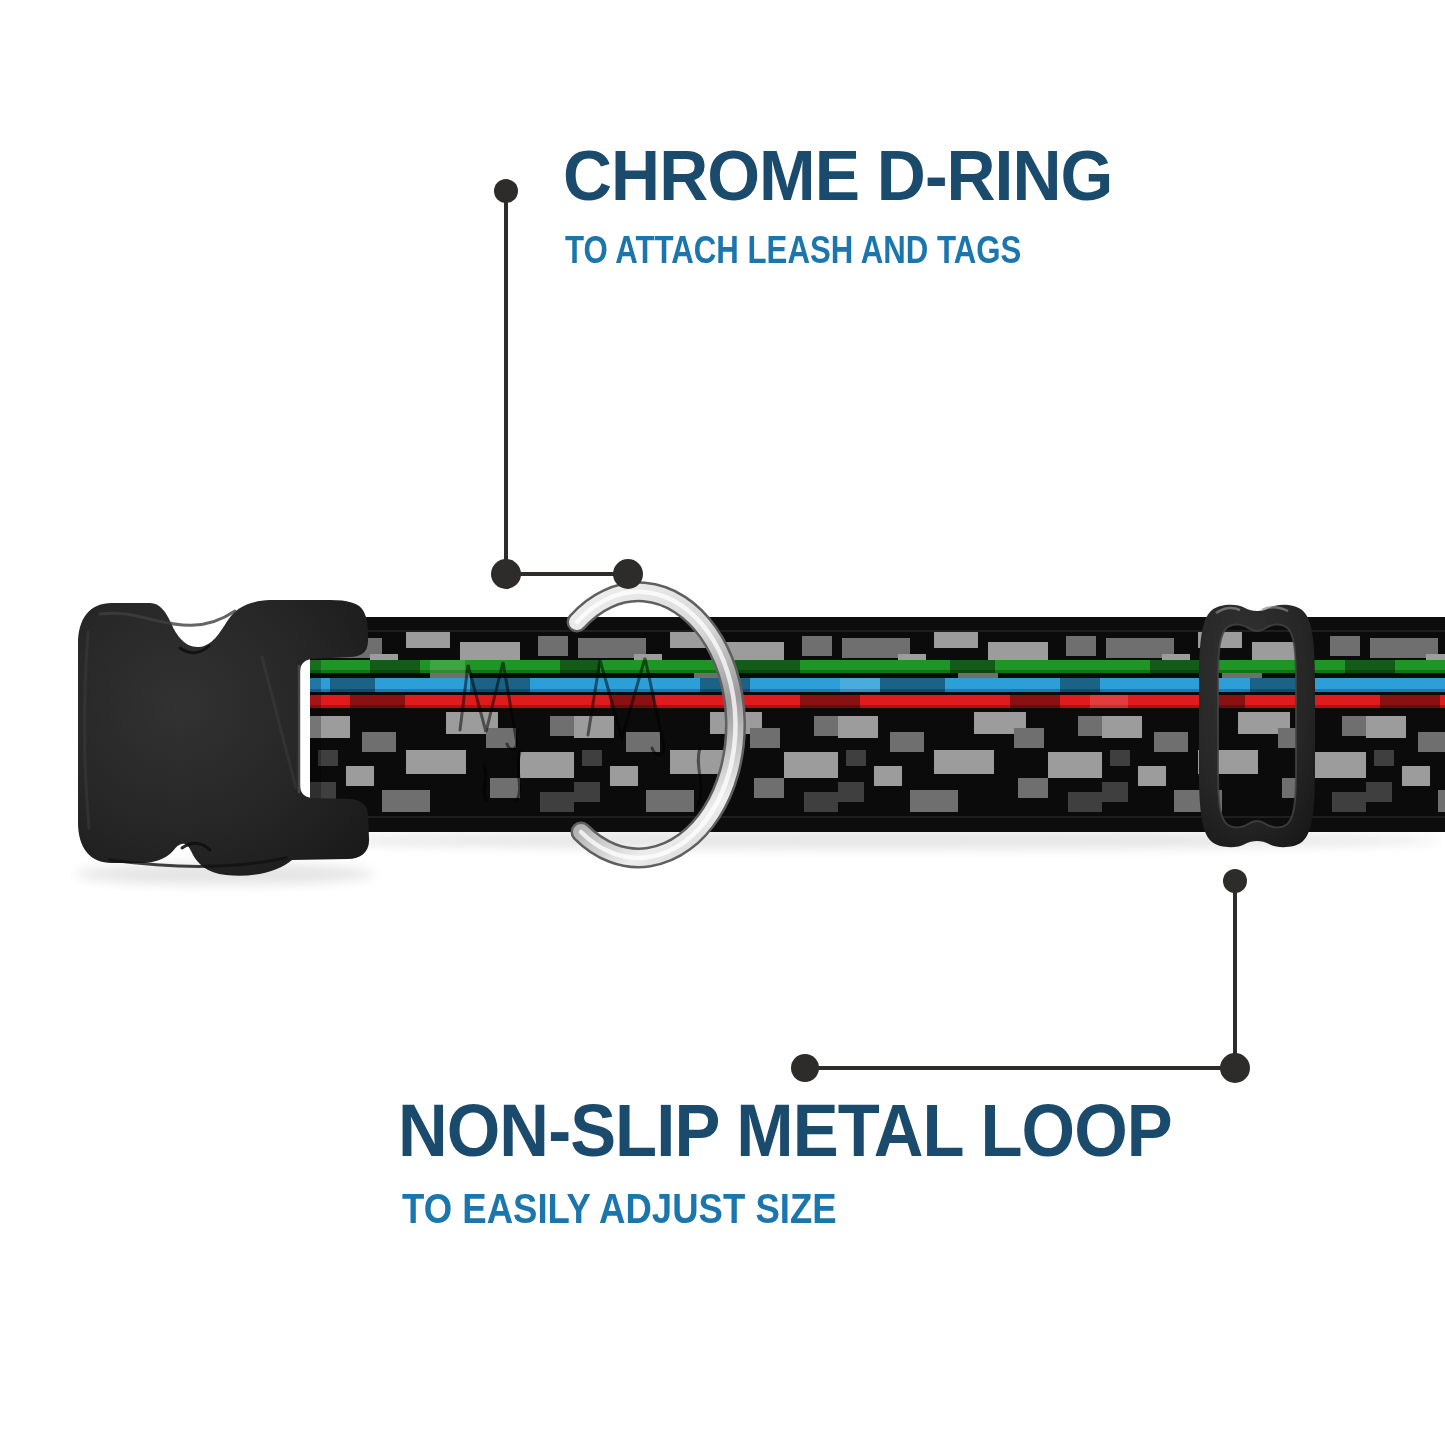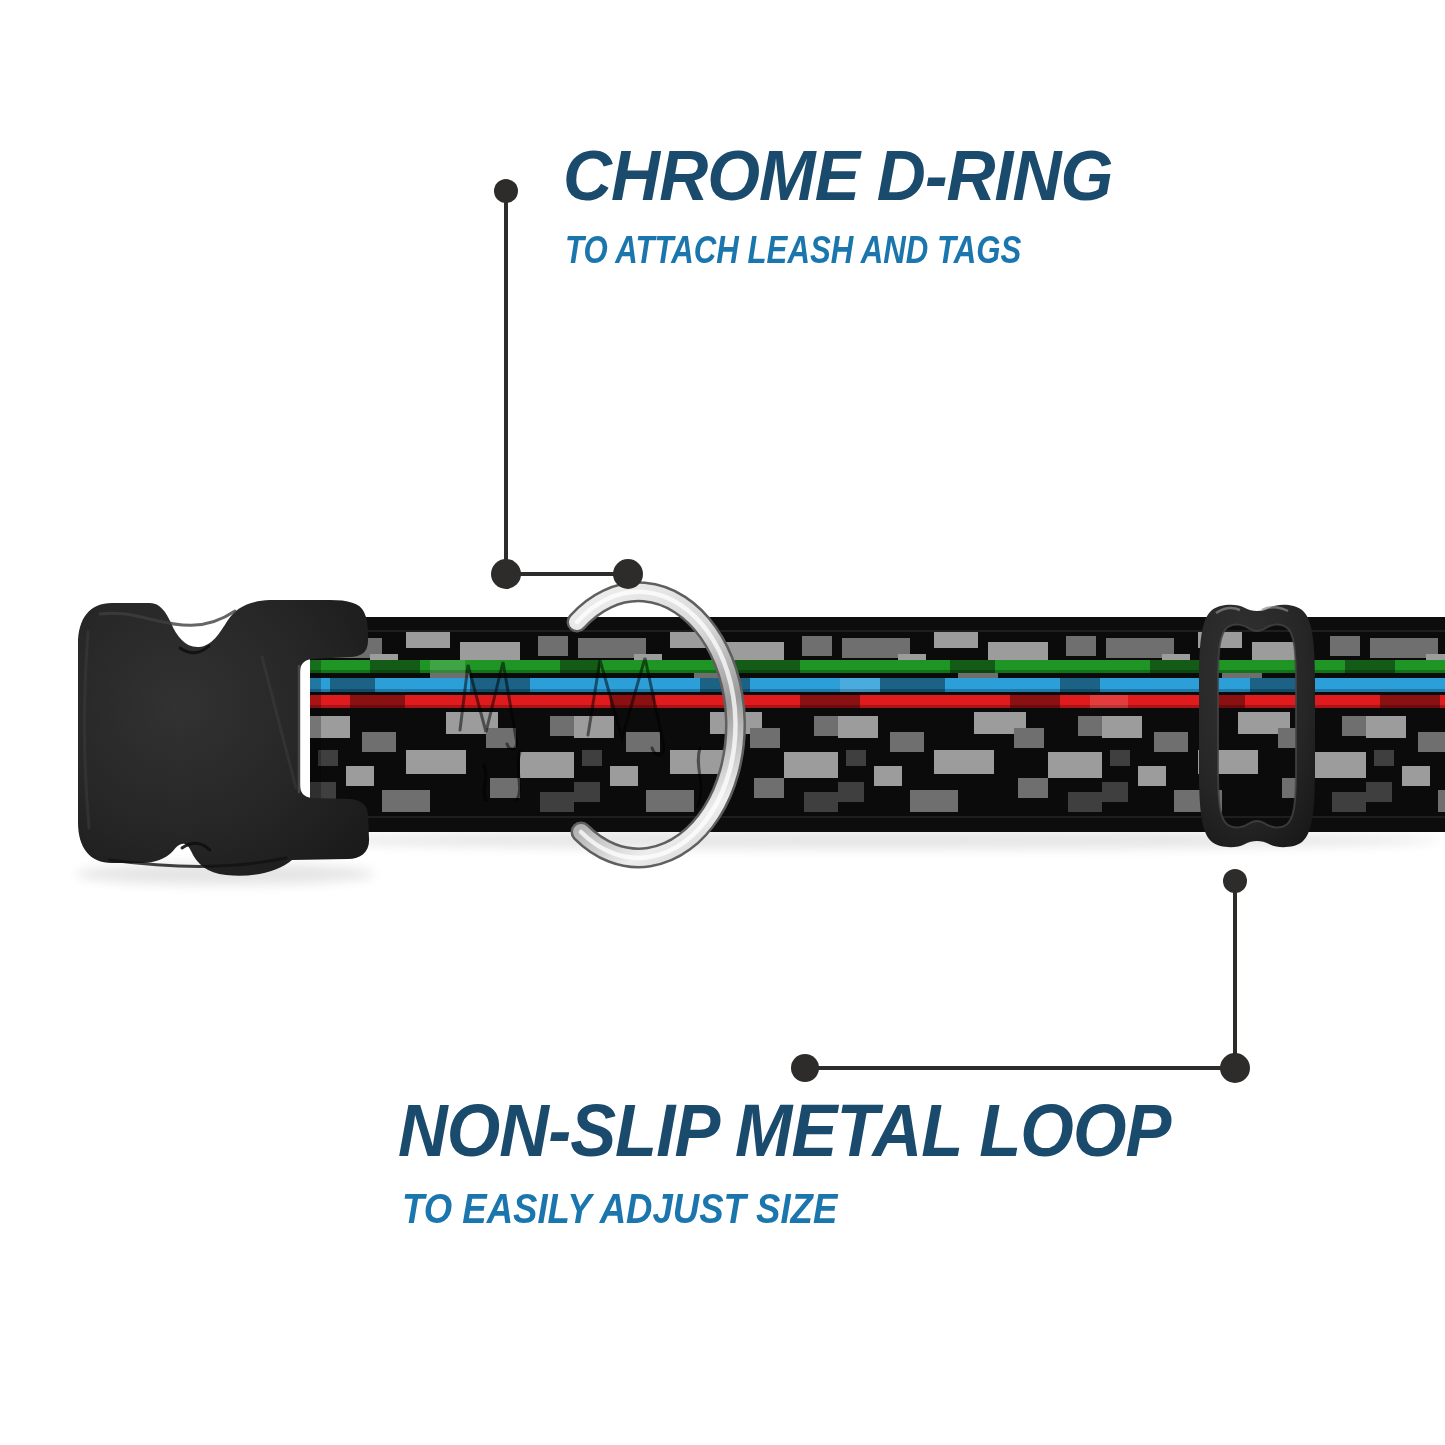--- a/index.html
+++ b/index.html
@@ -1,20 +1,19 @@
 <!DOCTYPE html>
 <html style="--background: #ffffff; --title_navy: #1a4a6c; --subtitle_blue: #1a76ad; --callout: #2d2c2b; --strap_black: #0b0b0b; --camo_light: #9c9c9c; --camo_mid: #6f6f6f; --camo_dark: #3f3f3f; --stripe_green: #1f9526; --stripe_blue: #2d9fd8; --stripe_red: #e01b1e; --hardware_black: #242424; --chrome_light: #f2f2f2; --chrome_dark: #9a9a9a;"><head>
 <meta charset="utf-8">
 <style>
   html,body{margin:0;padding:0;background:#ffffff;}
   .canvas{
     position:relative;width:1445px;height:1445px;overflow:hidden;
     background:var(--background,#fff);
     font-family:"Liberation Sans", sans-serif;
-    font-style:italic;
   }
   .annot-title{
     position:absolute;font-weight:700;line-height:1;white-space:nowrap;
     color:var(--title_navy);transform-origin:0 0;
   }
   .annot-sub{
     position:absolute;font-weight:700;line-height:1;white-space:nowrap;
     color:var(--subtitle_blue);transform-origin:0 0;
   }
   #top-title{left:563px;top:141px;font-size:70px;letter-spacing:-1px;transform:scaleX(.97);}

